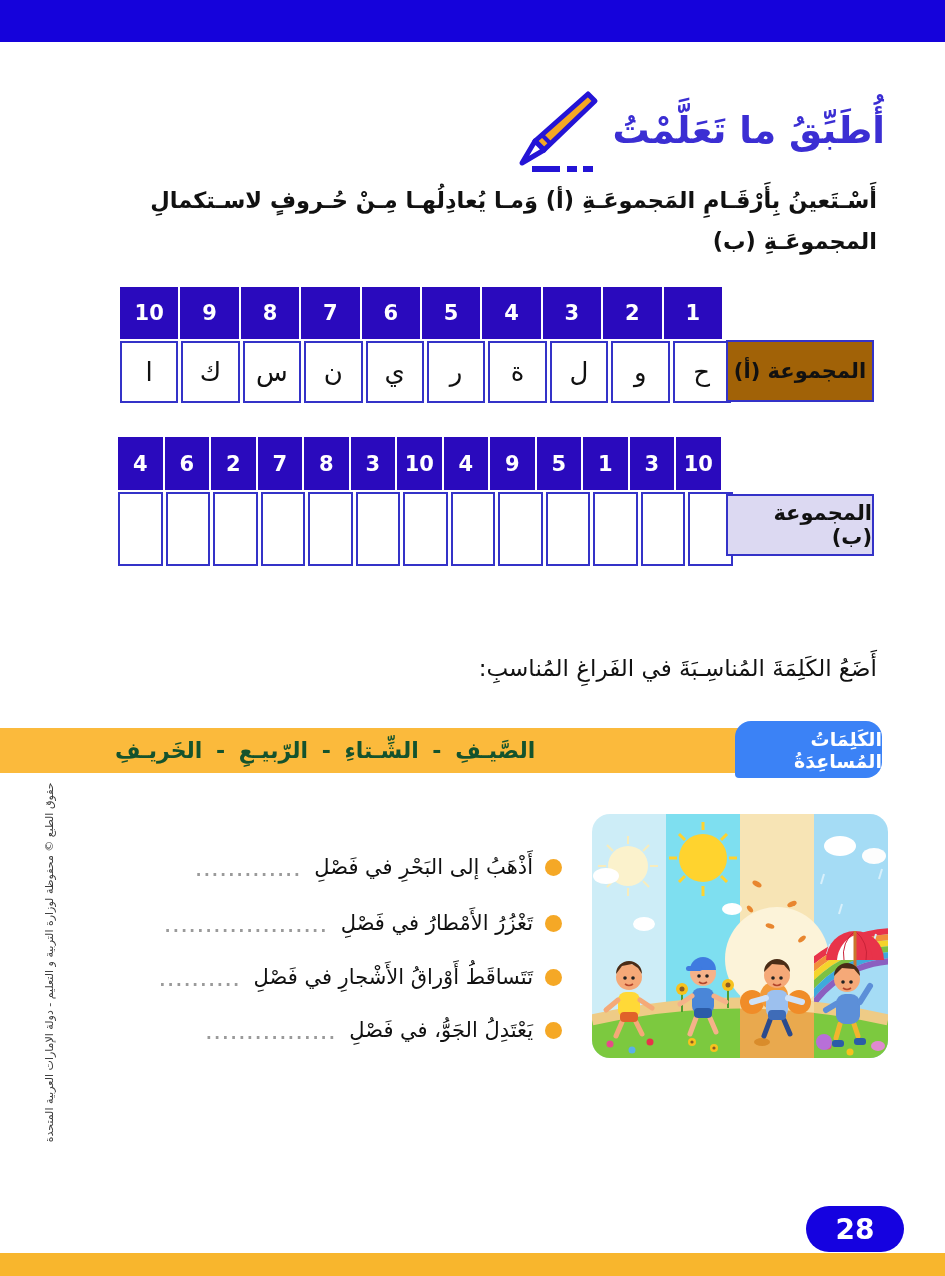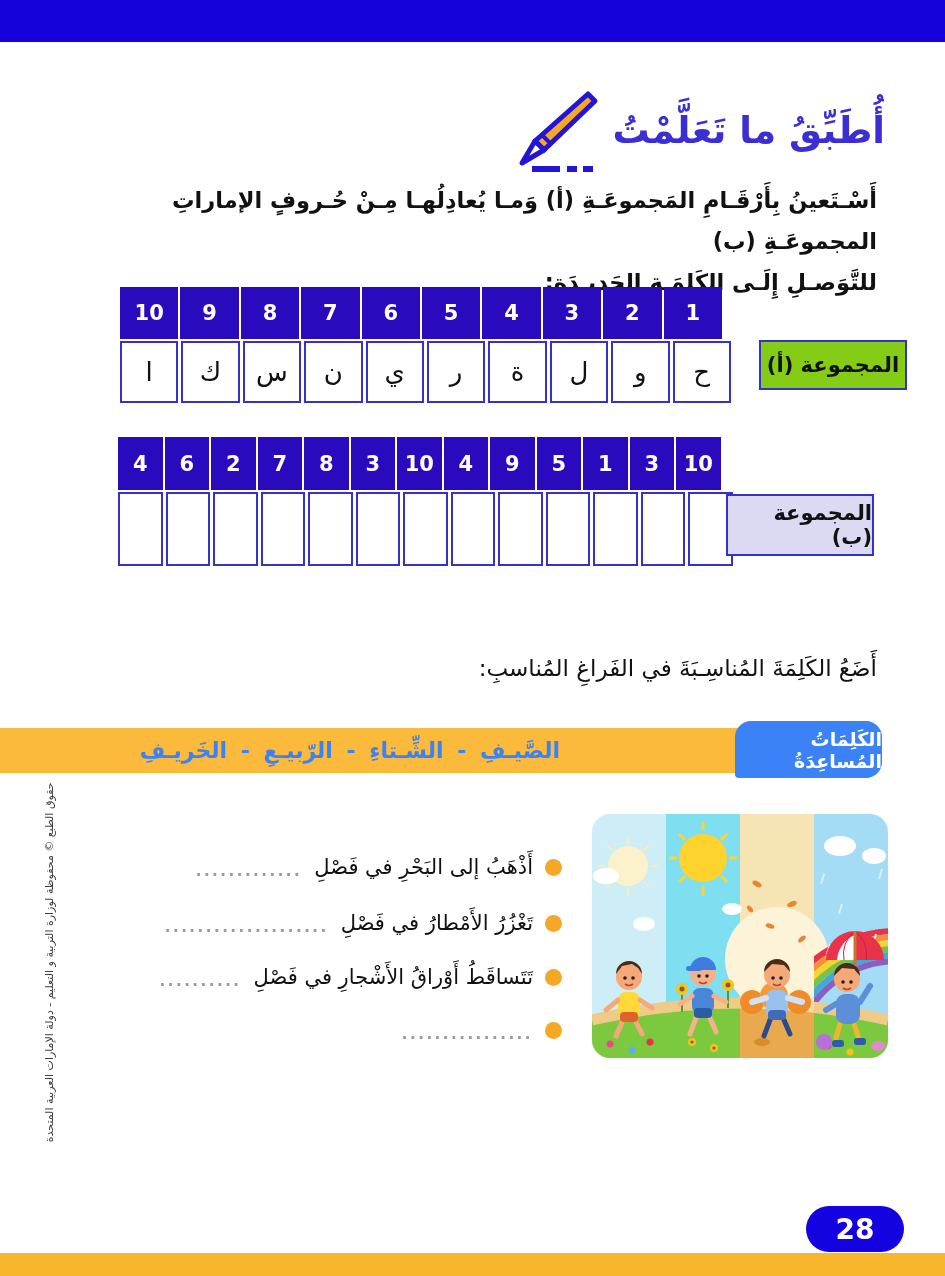--- a/index.html
+++ b/index.html
@@ -30,27 +30,27 @@
   .val-cell{background:#fff;border:2px solid #3432c8;box-sizing:border-box;
             display:flex;align-items:center;justify-content:center;
             font-size:26px;color:#111;font-family:"DejaVu Sans",sans-serif;}
   .tblA .num-cell{width:58.4px;height:52px;}
   .tblA .val-cell{width:58.4px;height:62px;}
   .tblB .num-cell{width:44.5px;height:53px;}
   .tblB .val-cell{width:44.5px;height:74px;}
   .grp-label{position:absolute;width:148px;border:2.5px solid #3432c8;box-sizing:border-box;
              display:flex;align-items:center;justify-content:center;
              font-size:21px;font-weight:bold;color:#111;direction:rtl;}
-  .grp-a{left:726px;top:340px;height:50px;background:#84cc16;margin-left:33px;}
+  .grp-a{left:726px;top:340px;height:62px;background:#a16207;}
   .grp-b{left:726px;top:494px;height:62px;background:#dcd9f2;}
 
   
   .helper-bar{position:absolute;left:0;top:728px;width:792px;height:45px;background:#fbba3c;border-radius:0 6px 6px 0;}
   .helper-words{position:absolute;left:115px;top:728px;width:470px;height:45px;line-height:45px;
-                text-align:center;font-size:22px;font-weight:bold;color:#3b82f6;direction:rtl;word-spacing:6px;}
+                text-align:left;font-size:22px;font-weight:bold;color:#14532d;direction:rtl;word-spacing:6px;}
   .helper-badge{position:absolute;left:735px;top:721px;width:147px;height:57px;background:#3b82f6;
                 border-radius:16px 16px 16px 4px;display:flex;align-items:center;justify-content:center;
                 color:#fff;font-size:19px;font-weight:bold;}
 
   
   .sentence{position:absolute;right:383px;display:flex;direction:rtl;align-items:center;gap:12px;height:34px;white-space:nowrap;}
   .bullet{width:17px;height:17px;border-radius:50%;background:#f5a826;flex:0 0 auto;}
   .sentence .stext{font-size:21px;font-weight:normal;color:#111;}
   .sentence .dots{font-size:15px;font-weight:bold;color:#9a9a9a;letter-spacing:2.5px;direction:ltr;padding-top:8px;}
   .s1{top:850px;} .s2{top:906px;} .s3{top:960px;} .s4{top:1013px;}
@@ -82,22 +82,21 @@
         <path d="M39 53 L48 62 L26 75 Z" fill="#ffffff" stroke="#2414d6" stroke-width="5" stroke-linejoin="round"></path>
         <line x1="46" y1="47" x2="55" y2="56" stroke="#2414d6" stroke-width="4"></line>
         <line x1="36" y1="81" x2="64" y2="81" stroke="#2414d6" stroke-width="6"></line>
         <line x1="71" y1="81" x2="81" y2="81" stroke="#2414d6" stroke-width="6"></line>
         <line x1="87" y1="81" x2="97" y2="81" stroke="#2414d6" stroke-width="6"></line>
       </svg>
     </span>
   </div>
 
   <div class="instr1">
-    <div>أَسْـتَعينُ بِأَرْقَـامِ المَجموعَـةِ (أ) وَمـا يُعادِلُهـا مِـنْ حُـروفٍ الإماراتِ المجموعَـةِ (ب)</div>
-    <div>للتَّوَصـلِ إِلَـى الكَلِمَـةِ الجَديـدَةِ:</div>
+    <div>أَسْـتَعينُ بِأَرْقَـامِ المَجموعَـةِ (أ) وَمـا يُعادِلُهـا مِـنْ حُـروفٍ لاسـتكمالِ المجموعَـةِ (ب)</div>
   </div>
 
   <div class="tbl tblA" style="left:120px;top:287px;">
     <div class="num-row">
       <div class="num-cell">10</div>
       <div class="num-cell">9</div>
       <div class="num-cell">8</div>
       <div class="num-cell">7</div>
       <div class="num-cell">6</div>
       <div class="num-cell">5</div>
@@ -171,20 +170,21 @@
     <span class="stext">تَغْزُرُ الأَمْطارُ في فَصْلِ</span>
     <span class="dots">....................</span>
   </div>
   <div class="sentence s3">
     <span class="bullet"></span>
     <span class="stext">تَتَساقَطُ أَوْراقُ الأَشْجارِ في فَصْلِ</span>
     <span class="dots">..........</span>
   </div>
   <div class="sentence s4">
     <span class="bullet"></span>
+    <span class="stext">يَعْتَدِلُ الجَوُّ، في فَصْلِ</span>
     <span class="dots">................</span>
   </div>
 
   <div class="seasons-img">
     <svg viewBox="0 0 296 244" width="296" height="244">
       <defs>
         <clipPath id="p4clip">
             <rect x="222" y="0" width="74" height="244"></rect>
           </clipPath>
         <clipPath id="p3clip">

